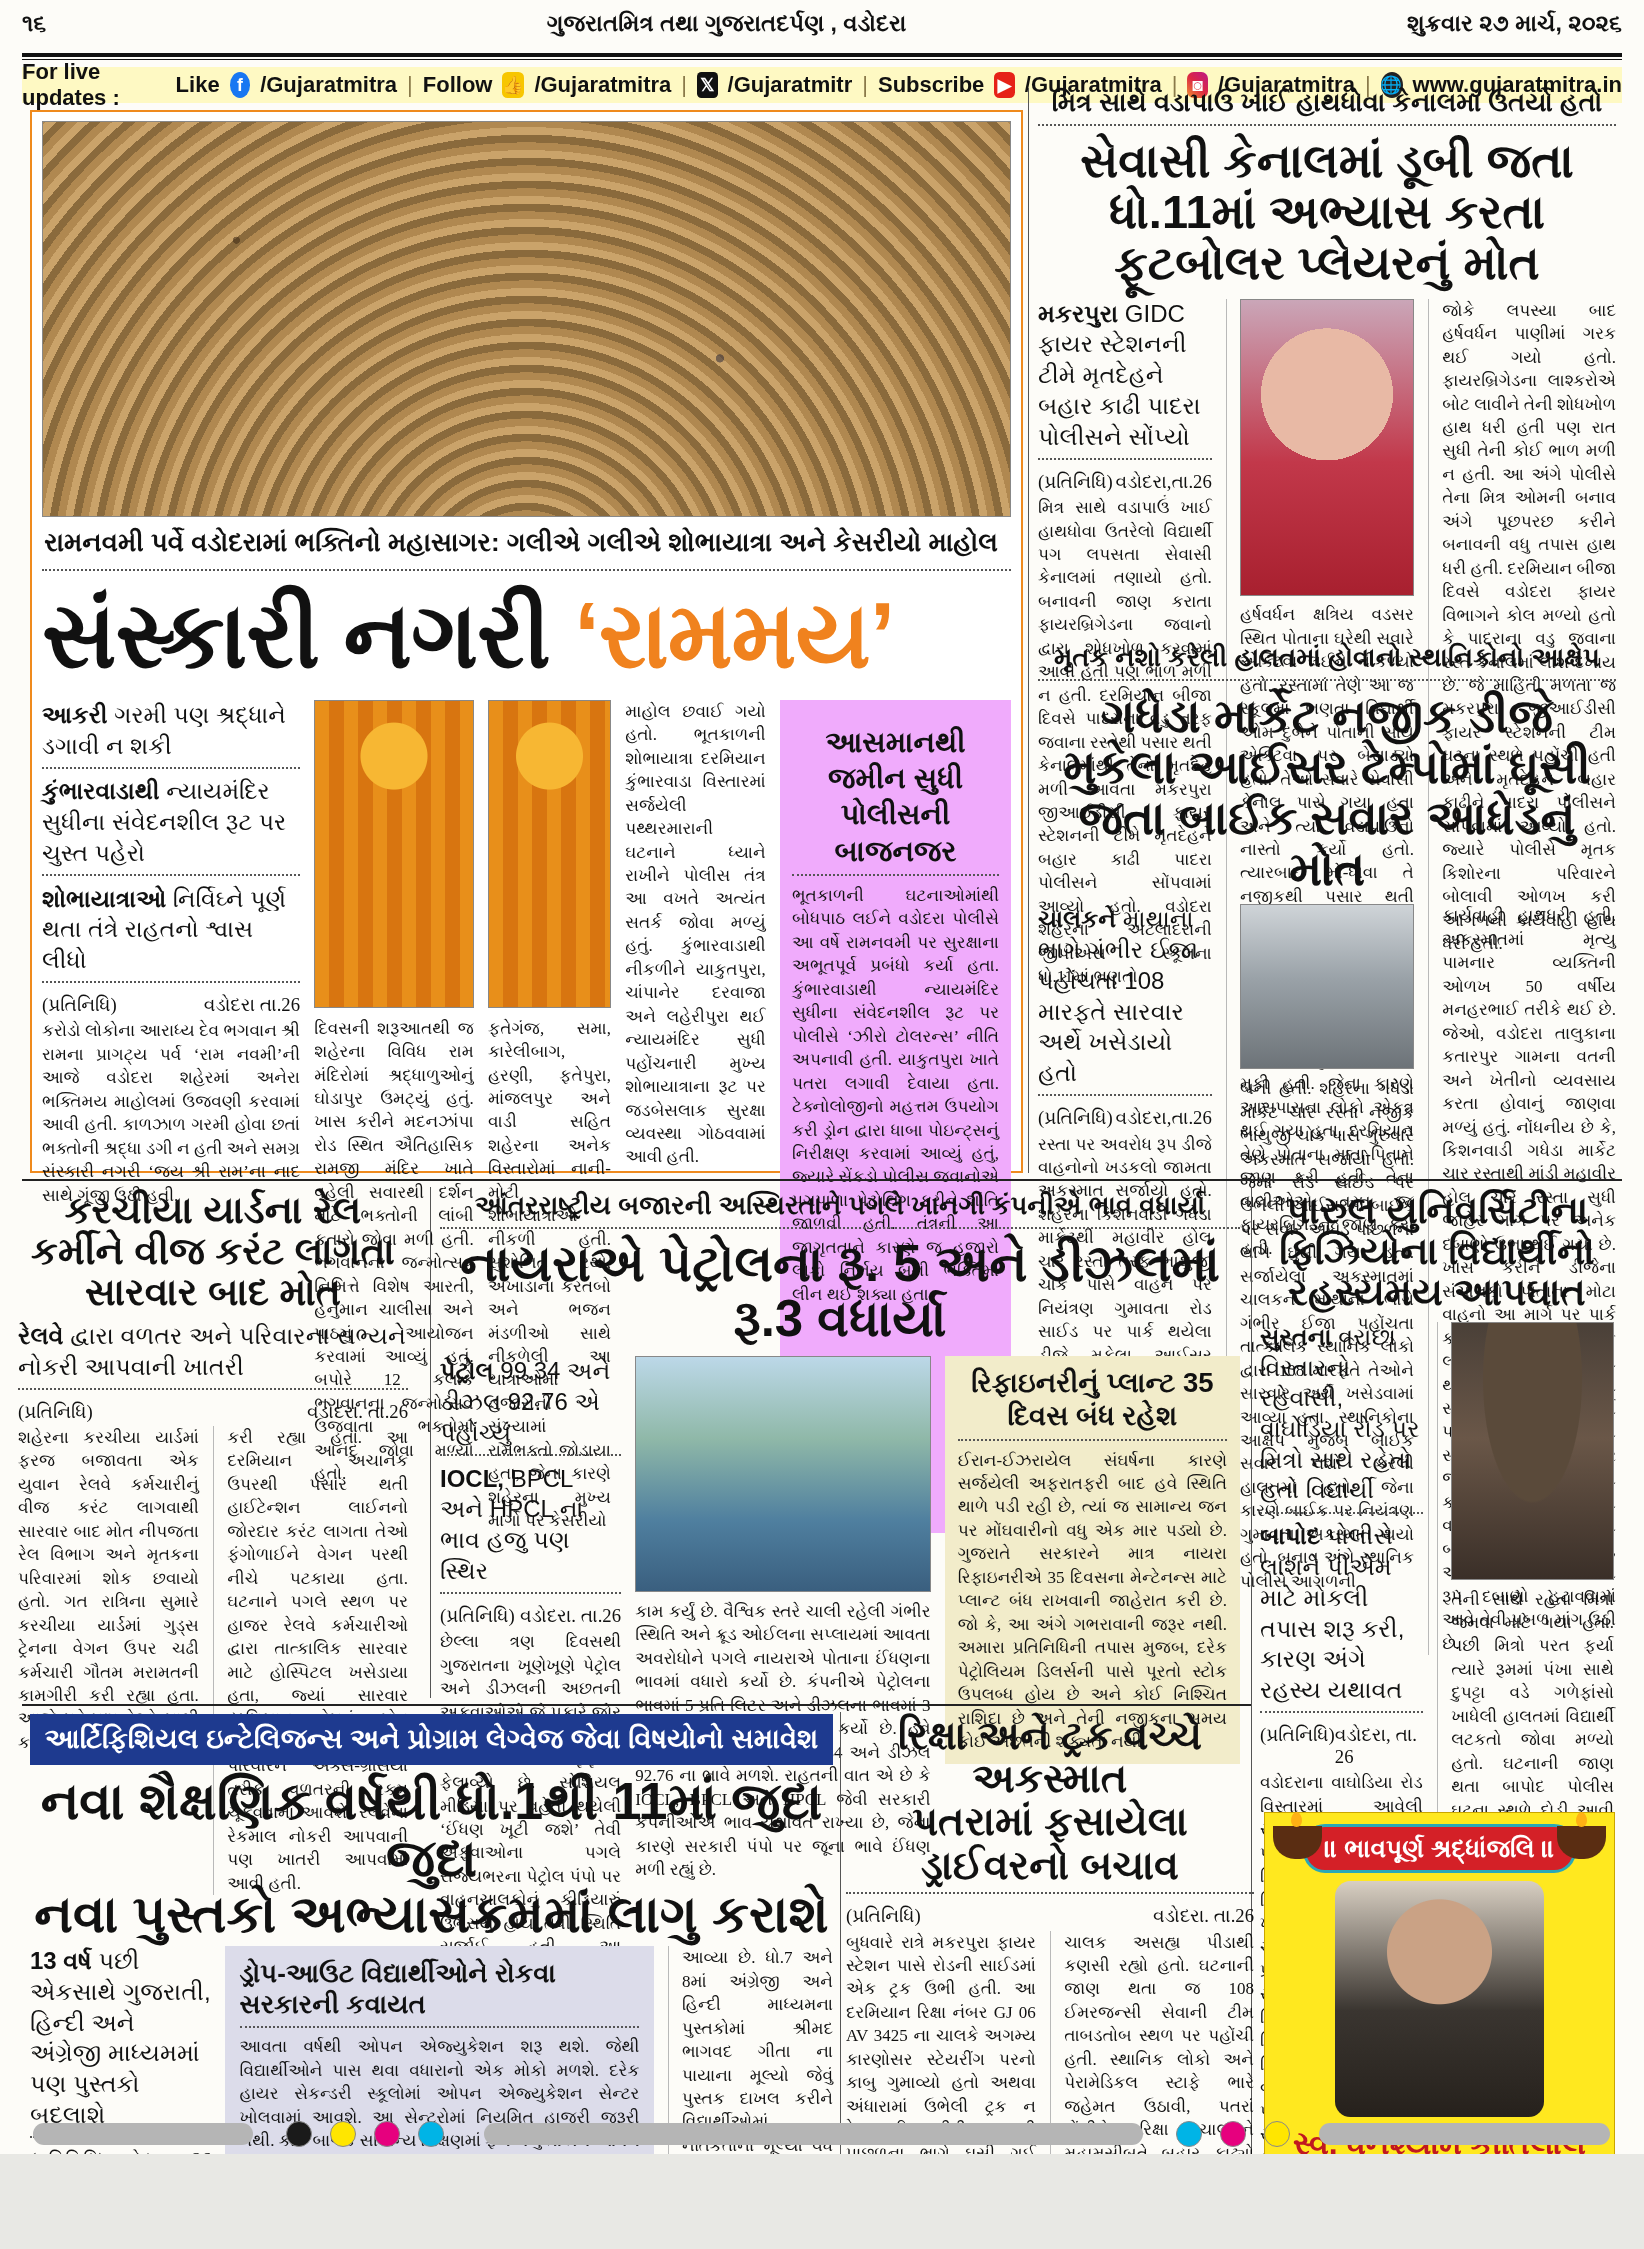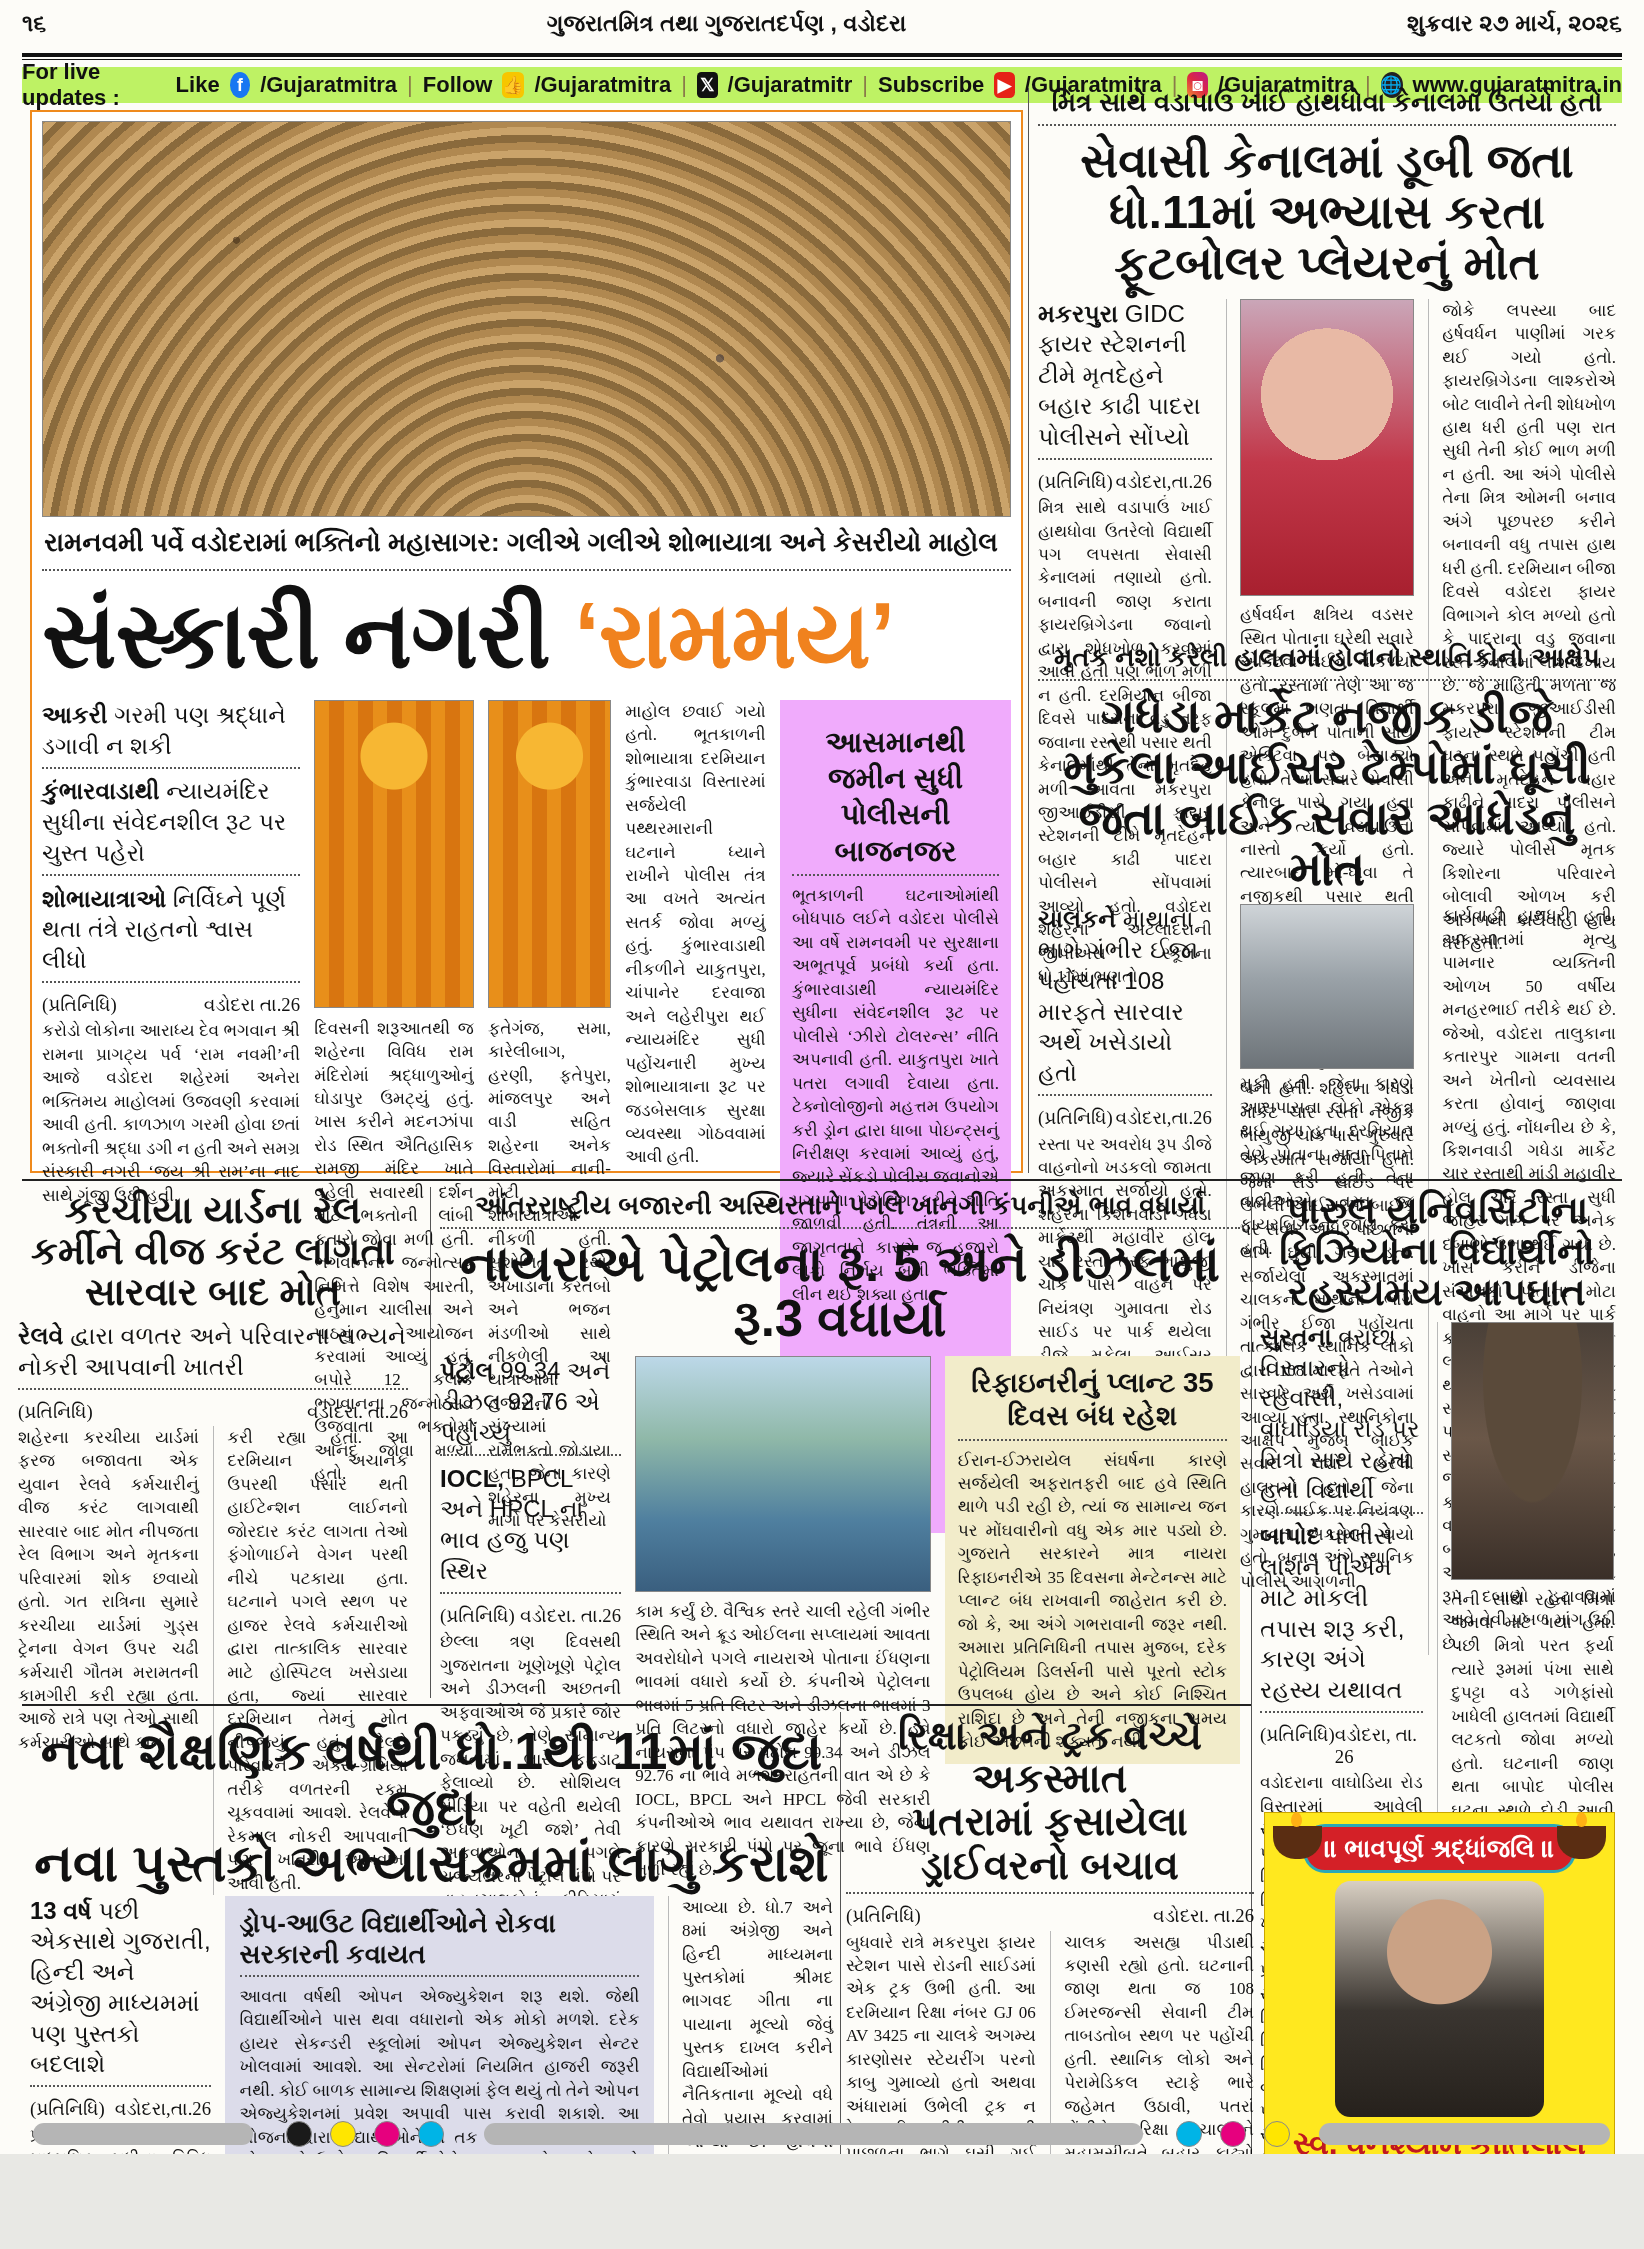--- a/index.html
+++ b/index.html
@@ -5,21 +5,21 @@
   * { margin:0; padding:0; box-sizing:border-box; }
   body { background:#e8e8e4; font-family:"Liberation Serif", serif; }
   .page { position:relative; width:1644px; height:2154px; background:#fdfcf8; margin:0 auto; overflow:hidden; color:#111; }
 
   
   .hdr { position:absolute; top:10px; left:22px; right:22px; display:flex; justify-content:space-between; align-items:flex-end; font-weight:bold; font-size:23px; font-family:"Liberation Sans",sans-serif; }
   .hdr-rule1 { position:absolute; top:53px; left:22px; right:22px; height:3.8px; background:#111; }
   .hdr-rule2 { position:absolute; top:59px; left:22px; right:22px; height:1.1px; background:#111; }
 
   
-  .social { position:absolute; top:67px; left:22px; right:22px; height:36px; background:#bef264; display:flex; align-items:center; justify-content:center; gap:10px; font-family:"Liberation Sans",sans-serif; font-size:22px; font-weight:bold; color:#111; }
+  .social { position:absolute; top:67px; left:22px; right:22px; height:36px; background:#fef9c3; display:flex; align-items:center; justify-content:center; gap:10px; font-family:"Liberation Sans",sans-serif; font-size:22px; font-weight:bold; color:#111; }
   .social .sep { color:#8a7a4a; font-weight:normal; }
   .sicon { display:inline-flex; width:26px; height:26px; border-radius:50%; align-items:center; justify-content:center; color:#fff; font-size:17.6px; vertical-align:middle; }
   .i-fb { background:#1877f2; }
   .i-thumb { background:#f7c600; color:#7a5b00; border-radius:5.5px; }
   .i-x  { background:#111; border-radius:4.4px; }
   .i-yt { background:#e62117; border-radius:5.5px; }
   .i-ig { background:linear-gradient(45deg,#f09433,#dc2743,#bc1888); border-radius:6.6px; }
   .i-web{ background:#222; }
 
   
@@ -307,20 +307,21 @@
       <div class="vsep">
         <div class="photo ph-hang"></div>
         <div class="bodytxt" style="margin-top:7.7px;">તેની સાથે રહેતા મિત્રો જમવા માટે ગયા હતા. પછી મિત્રો પરત ફર્યા ત્યારે રૂમમાં પંખા સાથે દુપટ્ટા વડે ગળેફાંસો ખાધેલી હાલતમાં વિદ્યાર્થી લટકતો જોવા મળ્યો હતો. ઘટનાની જાણ થતા બાપોદ પોલીસ ઘટના સ્થળે દોડી આવી હતી. પોલીસે લાશને નીચે ઉતારી પોસ્ટમોર્ટમ માટે મોકલી આપી હતી. વિદ્યાર્થીએ ક્યા કારણોસર આપઘાત કર્યો તે અંગે પોલીસે તપાસ હાથ ધરી છે, વિદ્યાર્થીના આપઘાતના કારણ અંગે રહસ્ય યથાવત છે.</div>
       </div>
     </div>
   </div>
 
   <div class="hrule" style="left:22px; top:1704px; width:1229px;"></div>
 
   <div class="edu">
+    <div class="bluebanner">આર્ટિફિશિયલ ઇન્ટેલિજન્સ અને પ્રોગ્રામ લેગ્વેજ જેવા વિષયોનો સમાવેશ</div>
     <div class="headline edu-head">
       <div>નવા શૈક્ષણિક વર્ષથી ધો.1થી 11માં જુદા જુદા</div>
       <div>નવા પુસ્તકો અભ્યાસક્રમમાં લાગુ કરાશે</div>
     </div>
     <div class="cols">
       <div style="flex:0 0 181px;">
         <div class="subhead"><b>13 વર્ષ</b><span> પછી એકસાથે ગુજરાતી, હિન્દી અને અંગ્રેજી માધ્યમમાં પણ પુસ્તકો બદલાશે</span></div>
         <div class="dotrule"></div>
         <div class="byline">
           <span>(પ્રતિનિધિ)</span>

